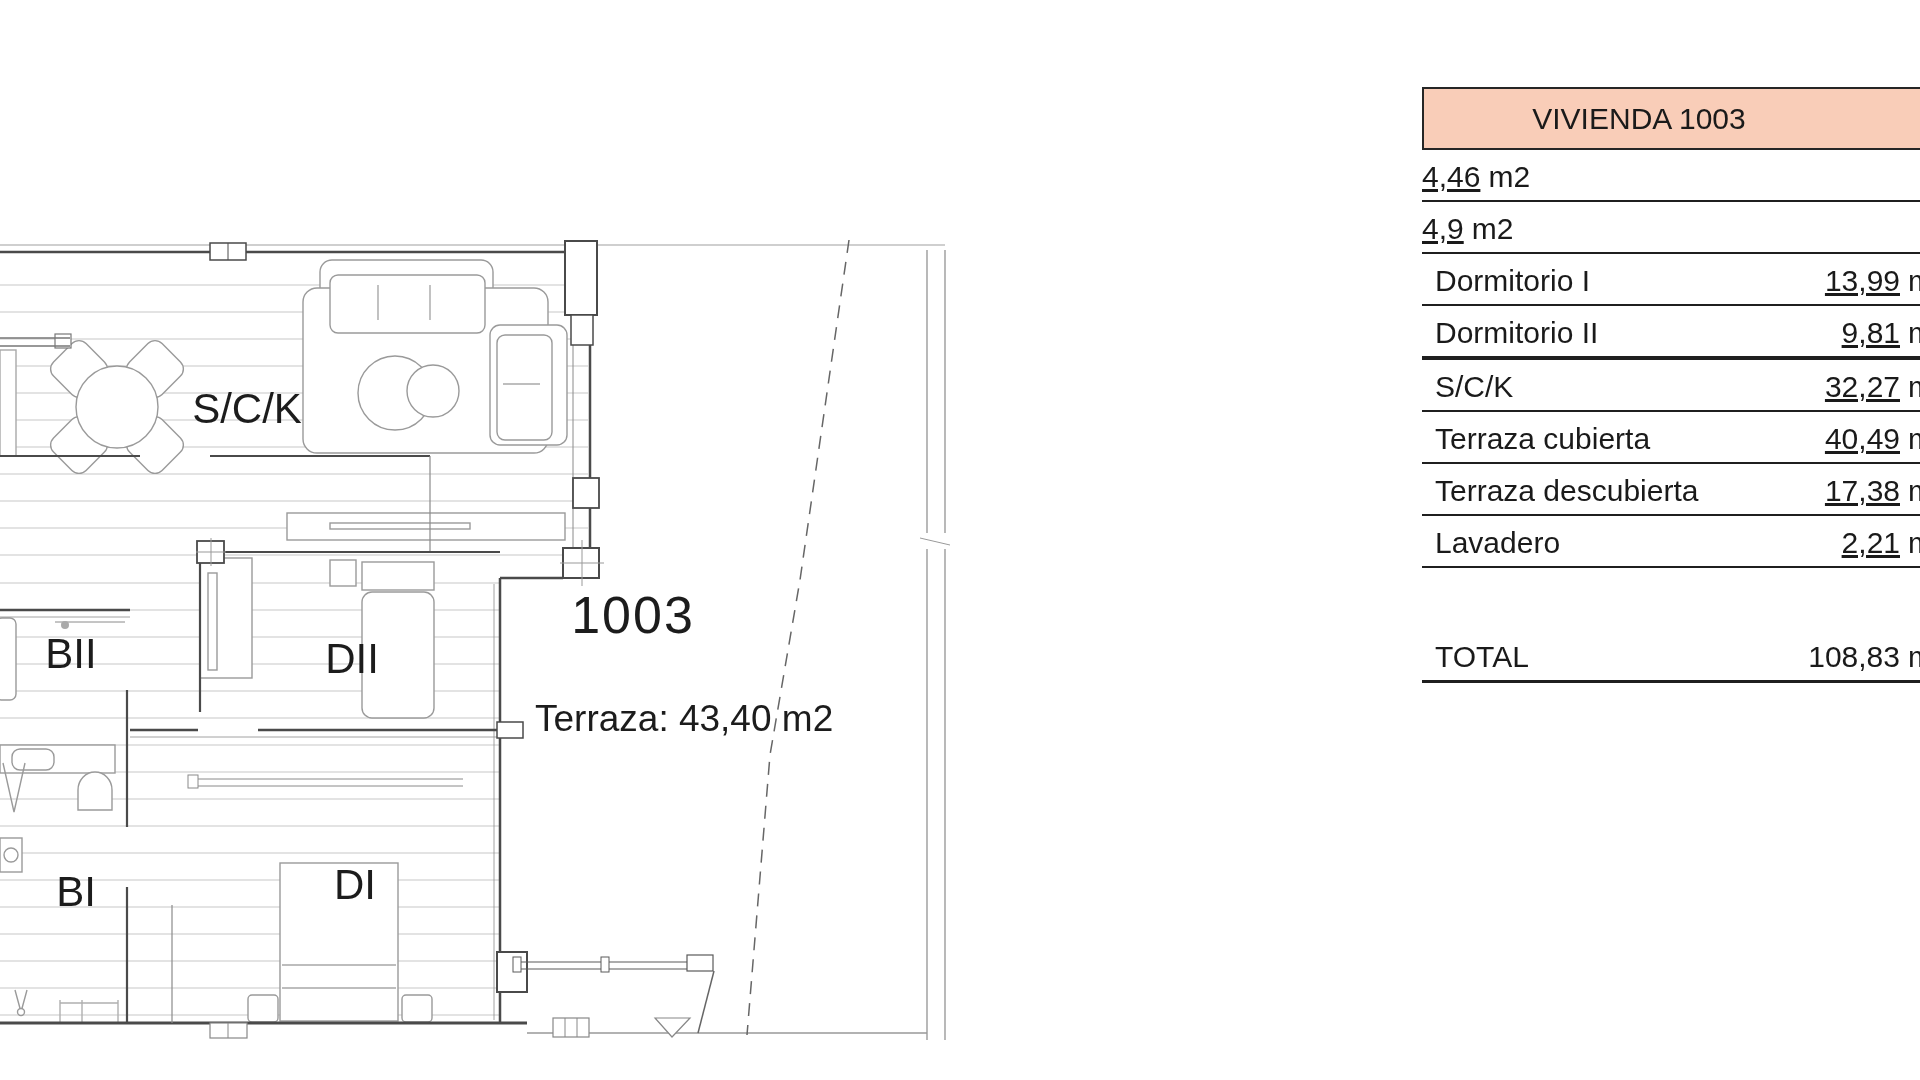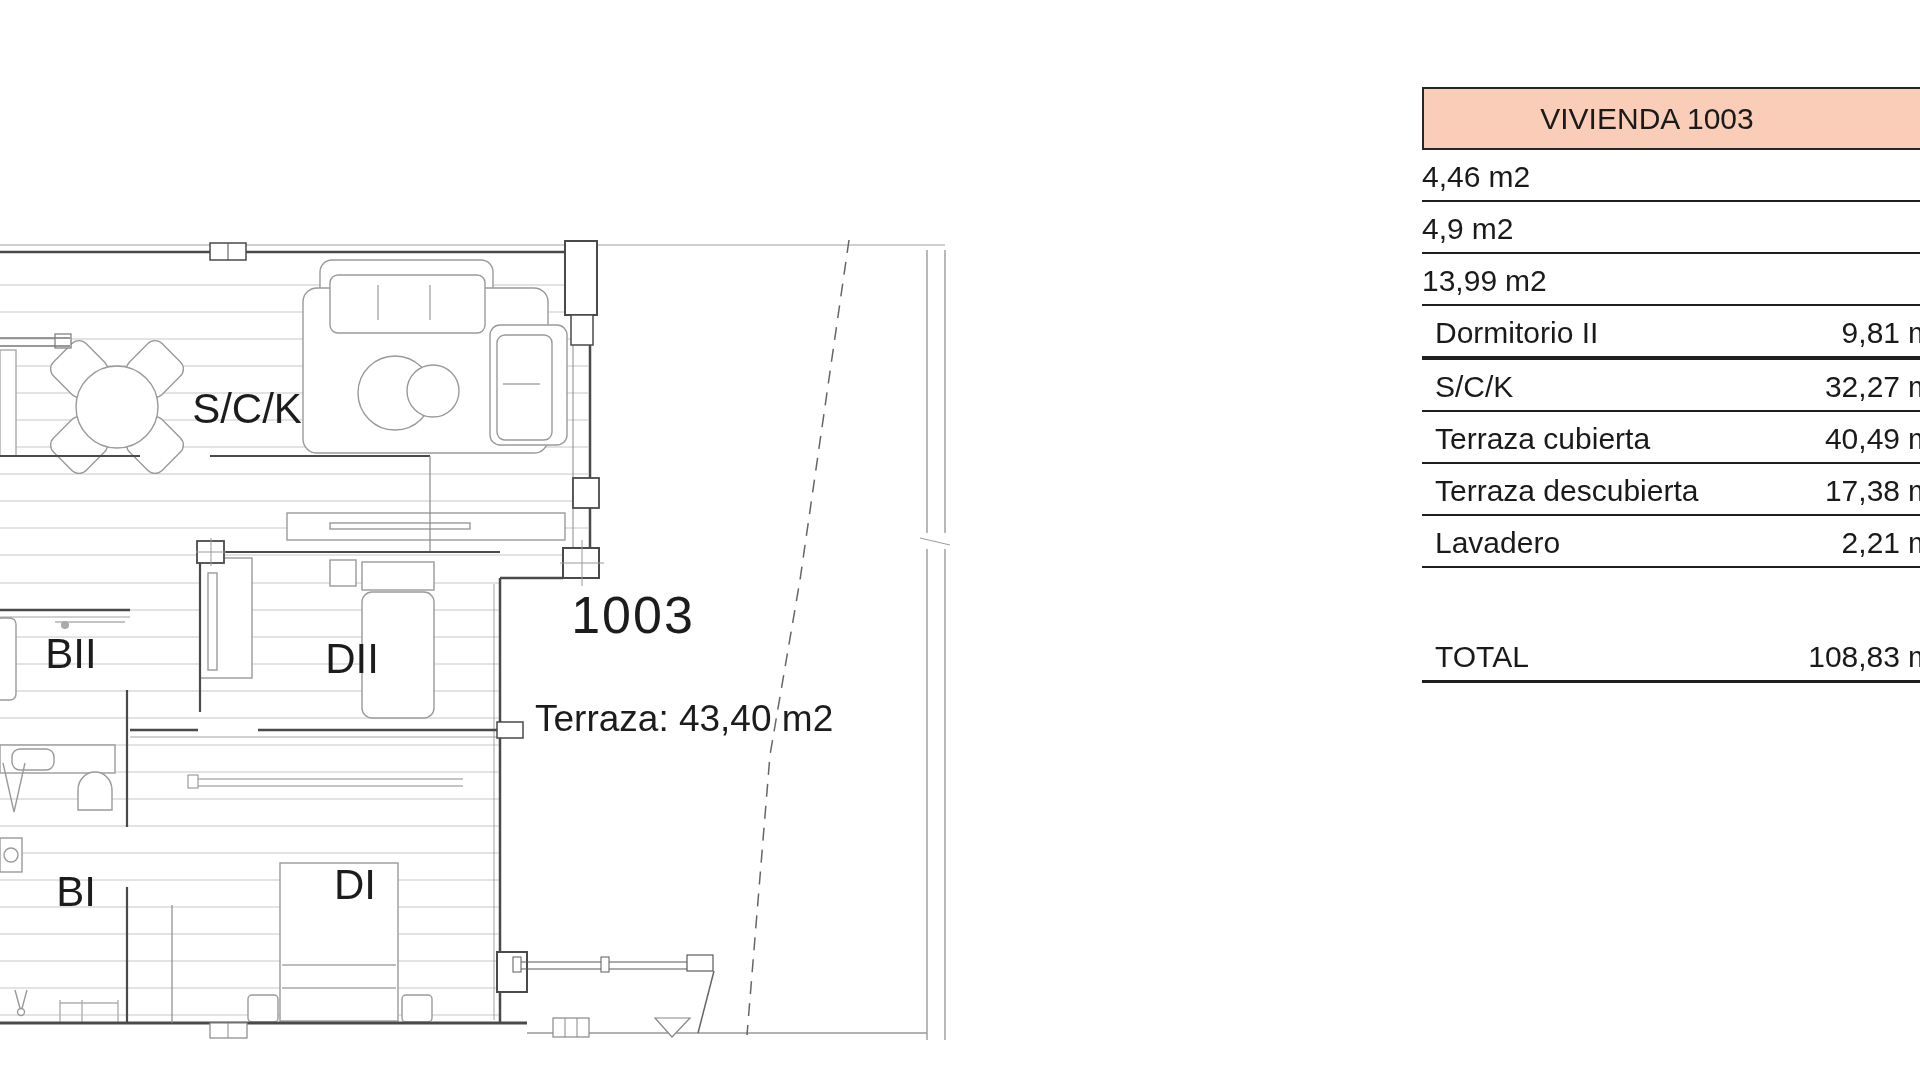--- a/index.html
+++ b/index.html
@@ -11,26 +11,26 @@
   svg.plan{position:absolute;left:0;top:0;}
   .plan text{fill:#1c1c1c;}
   .room-lbl{font-size:42px;}
   .unit-lbl{font-size:52px;letter-spacing:2px;}
   .terr-lbl{font-size:37px;}
 
   
   .area-table{position:absolute;left:1422px;top:87px;width:560px;color:#1a1a1a;
               font-size:30px;}
   .tbl-header{height:59px;border:2px solid #262626;background:#f9cdb8;}
-  .tbl-header .hdr-text{display:block;width:430px;text-align:center;line-height:59px;margin-left:8px;}
+  .tbl-header .hdr-text{display:block;width:430px;text-align:center;line-height:59px;}
   .tbl-row{display:flex;align-items:flex-end;height:44px;padding-bottom:6px;
            border-bottom:2px solid #1f1f1f;}
   .tbl-row.thick{border-bottom-width:4px;}
   .tbl-row .lbl{flex:1 1 auto;padding-left:13px;white-space:nowrap;}
-  .tbl-row .val{flex:0 0 auto;text-align:right;white-space:nowrap;}
+  .tbl-row .val{flex:0 0 auto;text-align:right;white-space:nowrap;text-decoration:underline;}
   .tbl-row .unit{flex:0 0 74px;margin-left:8px;white-space:nowrap;}
   .tbl-total{display:flex;align-items:flex-end;height:61px;margin-top:45px;
              padding-bottom:6px;border-bottom:3px solid #1f1f1f;}
   .tbl-total .lbl{flex:1 1 auto;padding-left:13px;margin-top:40px;}
   .tbl-total .val{flex:0 0 auto;text-align:left;}
   .tbl-total .unit{flex:0 0 74px;margin-left:8px;}
 </style>
 </head>
 <body>
 
@@ -175,20 +175,21 @@
     <span class="val">4,46</span>
     <span class="unit">m2</span>
   </div>
 
   <div class="tbl-row">
     <span class="val">4,9</span>
     <span class="unit">m2</span>
   </div>
 
   <div class="tbl-row">
+    <span class="lbl">Dormitorio I</span>
     <span class="val">13,99</span>
     <span class="unit">m2</span>
   </div>
 
   <div class="tbl-row thick">
     <span class="lbl">Dormitorio II</span>
     <span class="val">9,81</span>
     <span class="unit">m2</span>
   </div>
 

